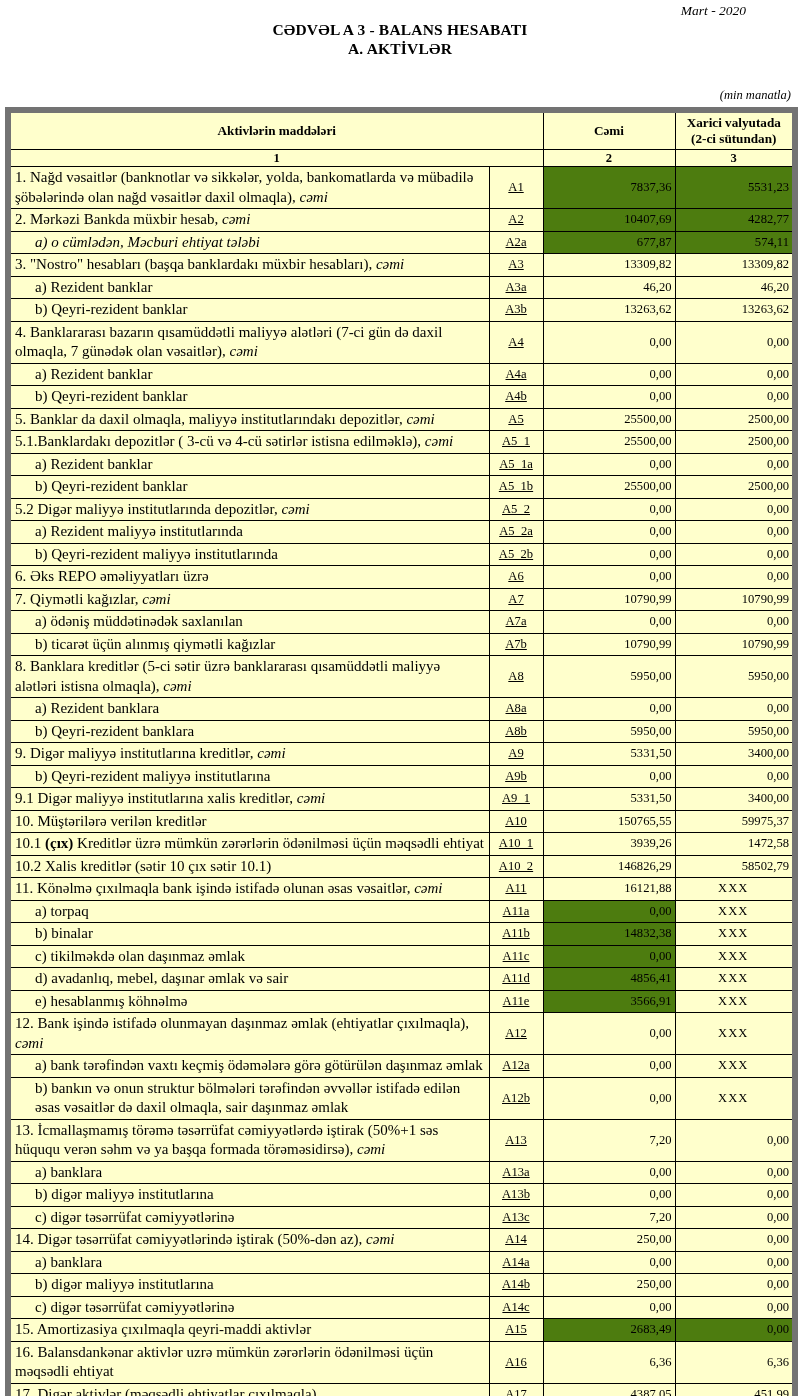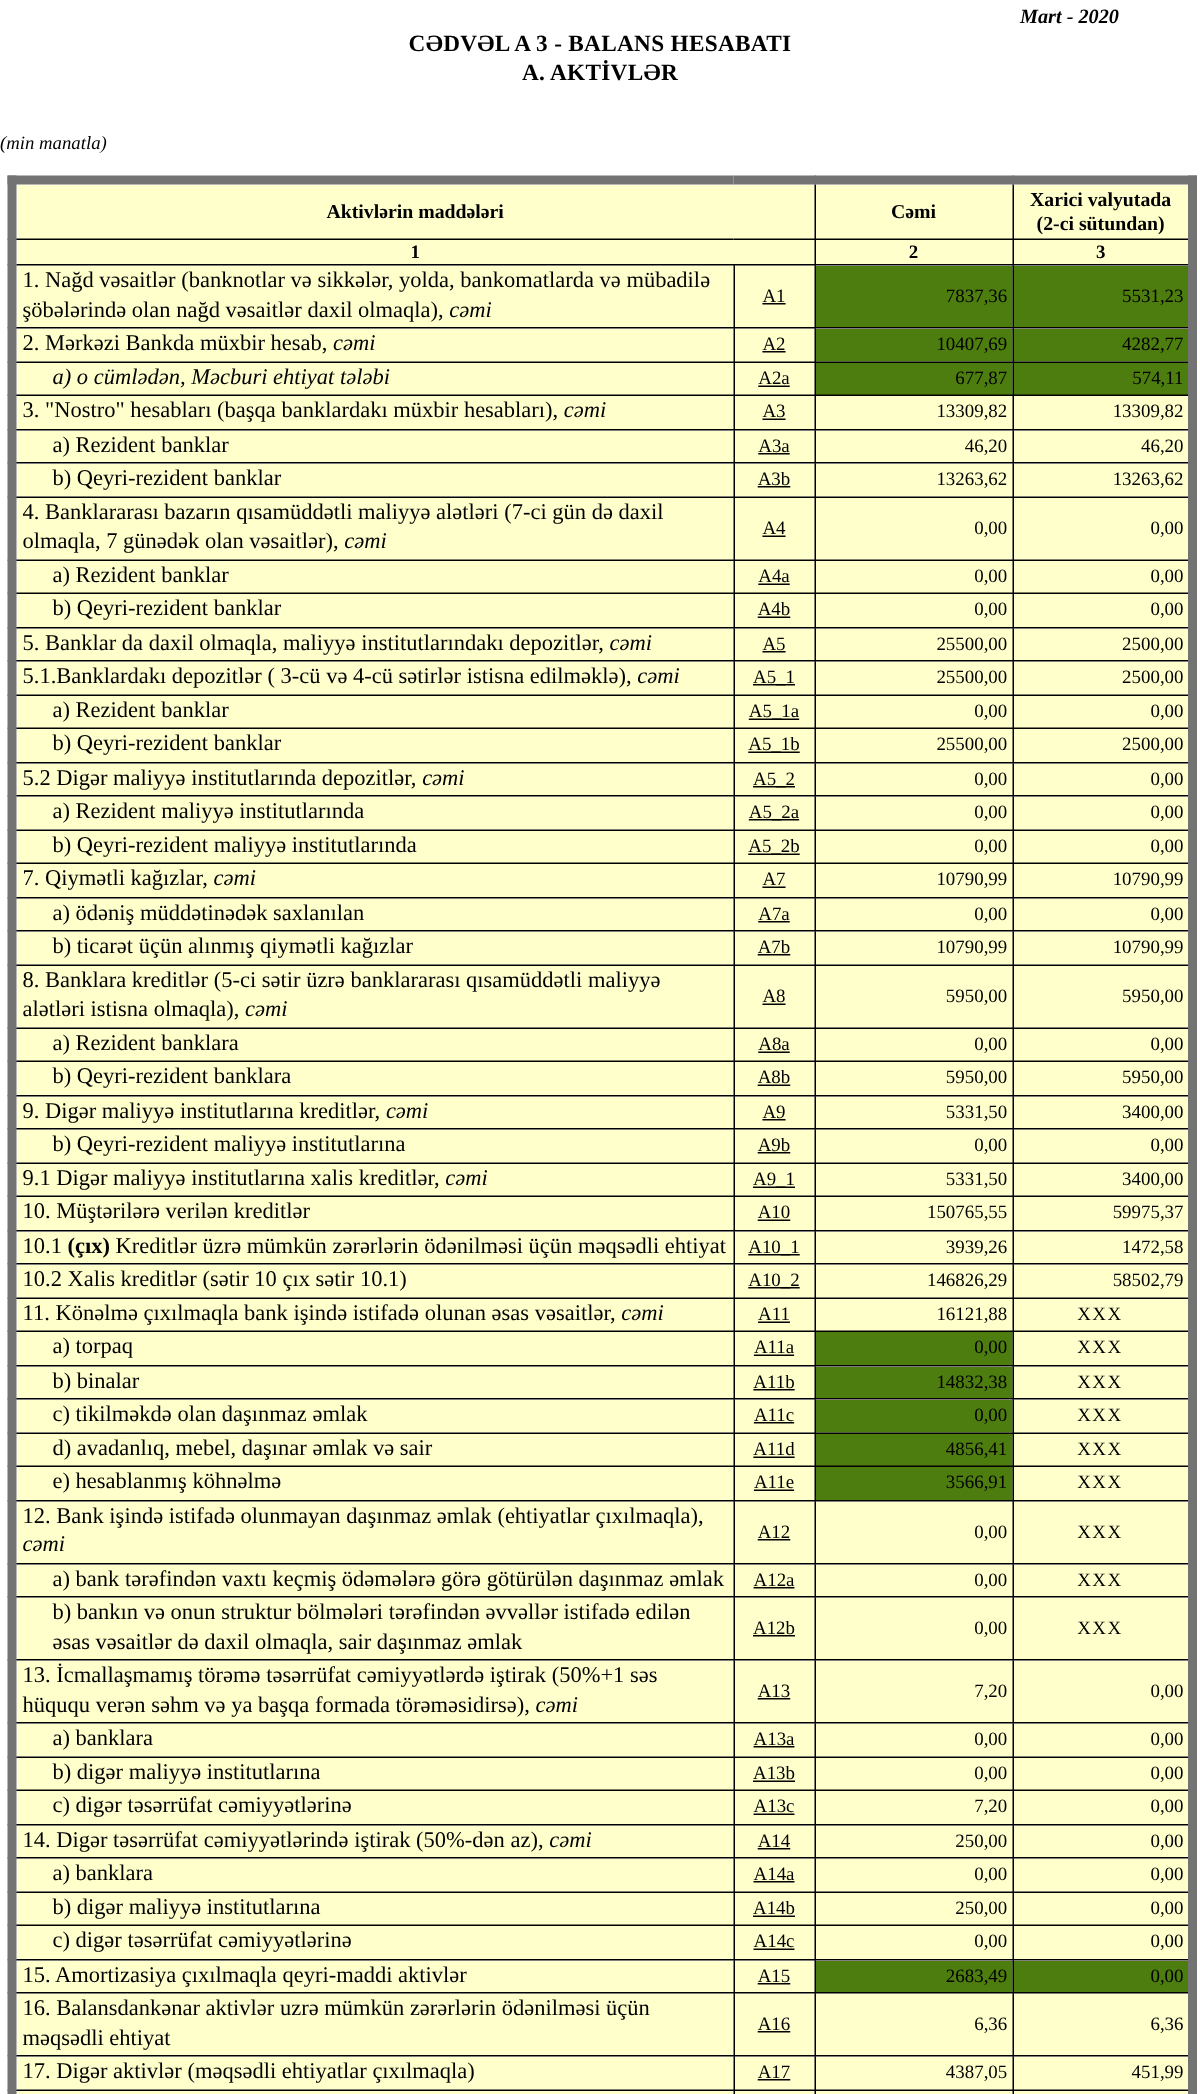--- a/index.html
+++ b/index.html
@@ -3,27 +3,27 @@
 <meta charset="utf-8">
 <style>
   html,body{margin:0;padding:0;}
   body{
     width:800px;height:1396px;background:#ffffff;color:#000;
     font-family:"Liberation Serif","DejaVu Serif",serif;
     overflow:hidden;position:relative;
   }
   .report-date{
     position:absolute;top:3px;right:54px;
-    font-style:italic;font-weight:bold;font-size:13.5px;margin-left:28px;
+    font-style:italic;font-weight:normal;font-size:13.5px;margin-left:28px;
   }
   .title1{margin:21px 0 0 0;text-align:center;font-weight:bold;font-size:15.5px;letter-spacing:.2px;}
   .title2{margin:1px 0 0 0;text-align:center;font-weight:bold;font-size:15.5px;letter-spacing:.2px;}
   .unit-note{
-    width:791px;text-align:left;font-style:italic;font-size:12.5px;
-    margin-top:30px;margin-bottom:14px;
+    width:791px;text-align:right;font-style:italic;font-size:12.5px;
+    margin-top:30px;margin-bottom:4px;
   }
   .unit-note.b{margin-top:10px;}
   table.bal{
     border-collapse:collapse;table-layout:fixed;
     margin-left:5px;width:787px;
     border:6px solid #737373;
   }
   table.bal th,table.bal td{border:1px solid #000;overflow:hidden;}
   .hdr th{
     height:36px;background:#FFFFCC;font-weight:bold;font-size:13.2px;
@@ -173,20 +173,26 @@
         <td class="val">0,00</td>
         <td class="val">0,00</td>
       </tr>
       <tr>
         <td class="desc ind1"><span>b) Qeyri-rezident maliyyə institutlarında</span></td>
         <td class="code">A5_2b</td>
         <td class="val">0,00</td>
         <td class="val">0,00</td>
       </tr>
       <tr>
+        <td class="desc ind0"><span>6. Əks REPO əməliyyatları üzrə</span></td>
+        <td class="code">A6</td>
+        <td class="val">0,00</td>
+        <td class="val">0,00</td>
+      </tr>
+      <tr>
         <td class="desc ind0"><span>7. Qiymətli kağızlar, </span><span class="i">cəmi</span></td>
         <td class="code">A7</td>
         <td class="val">10790,99</td>
         <td class="val">10790,99</td>
       </tr>
       <tr>
         <td class="desc ind1"><span>a) ödəniş müddətinədək saxlanılan</span></td>
         <td class="code">A7a</td>
         <td class="val">0,00</td>
         <td class="val">0,00</td>

